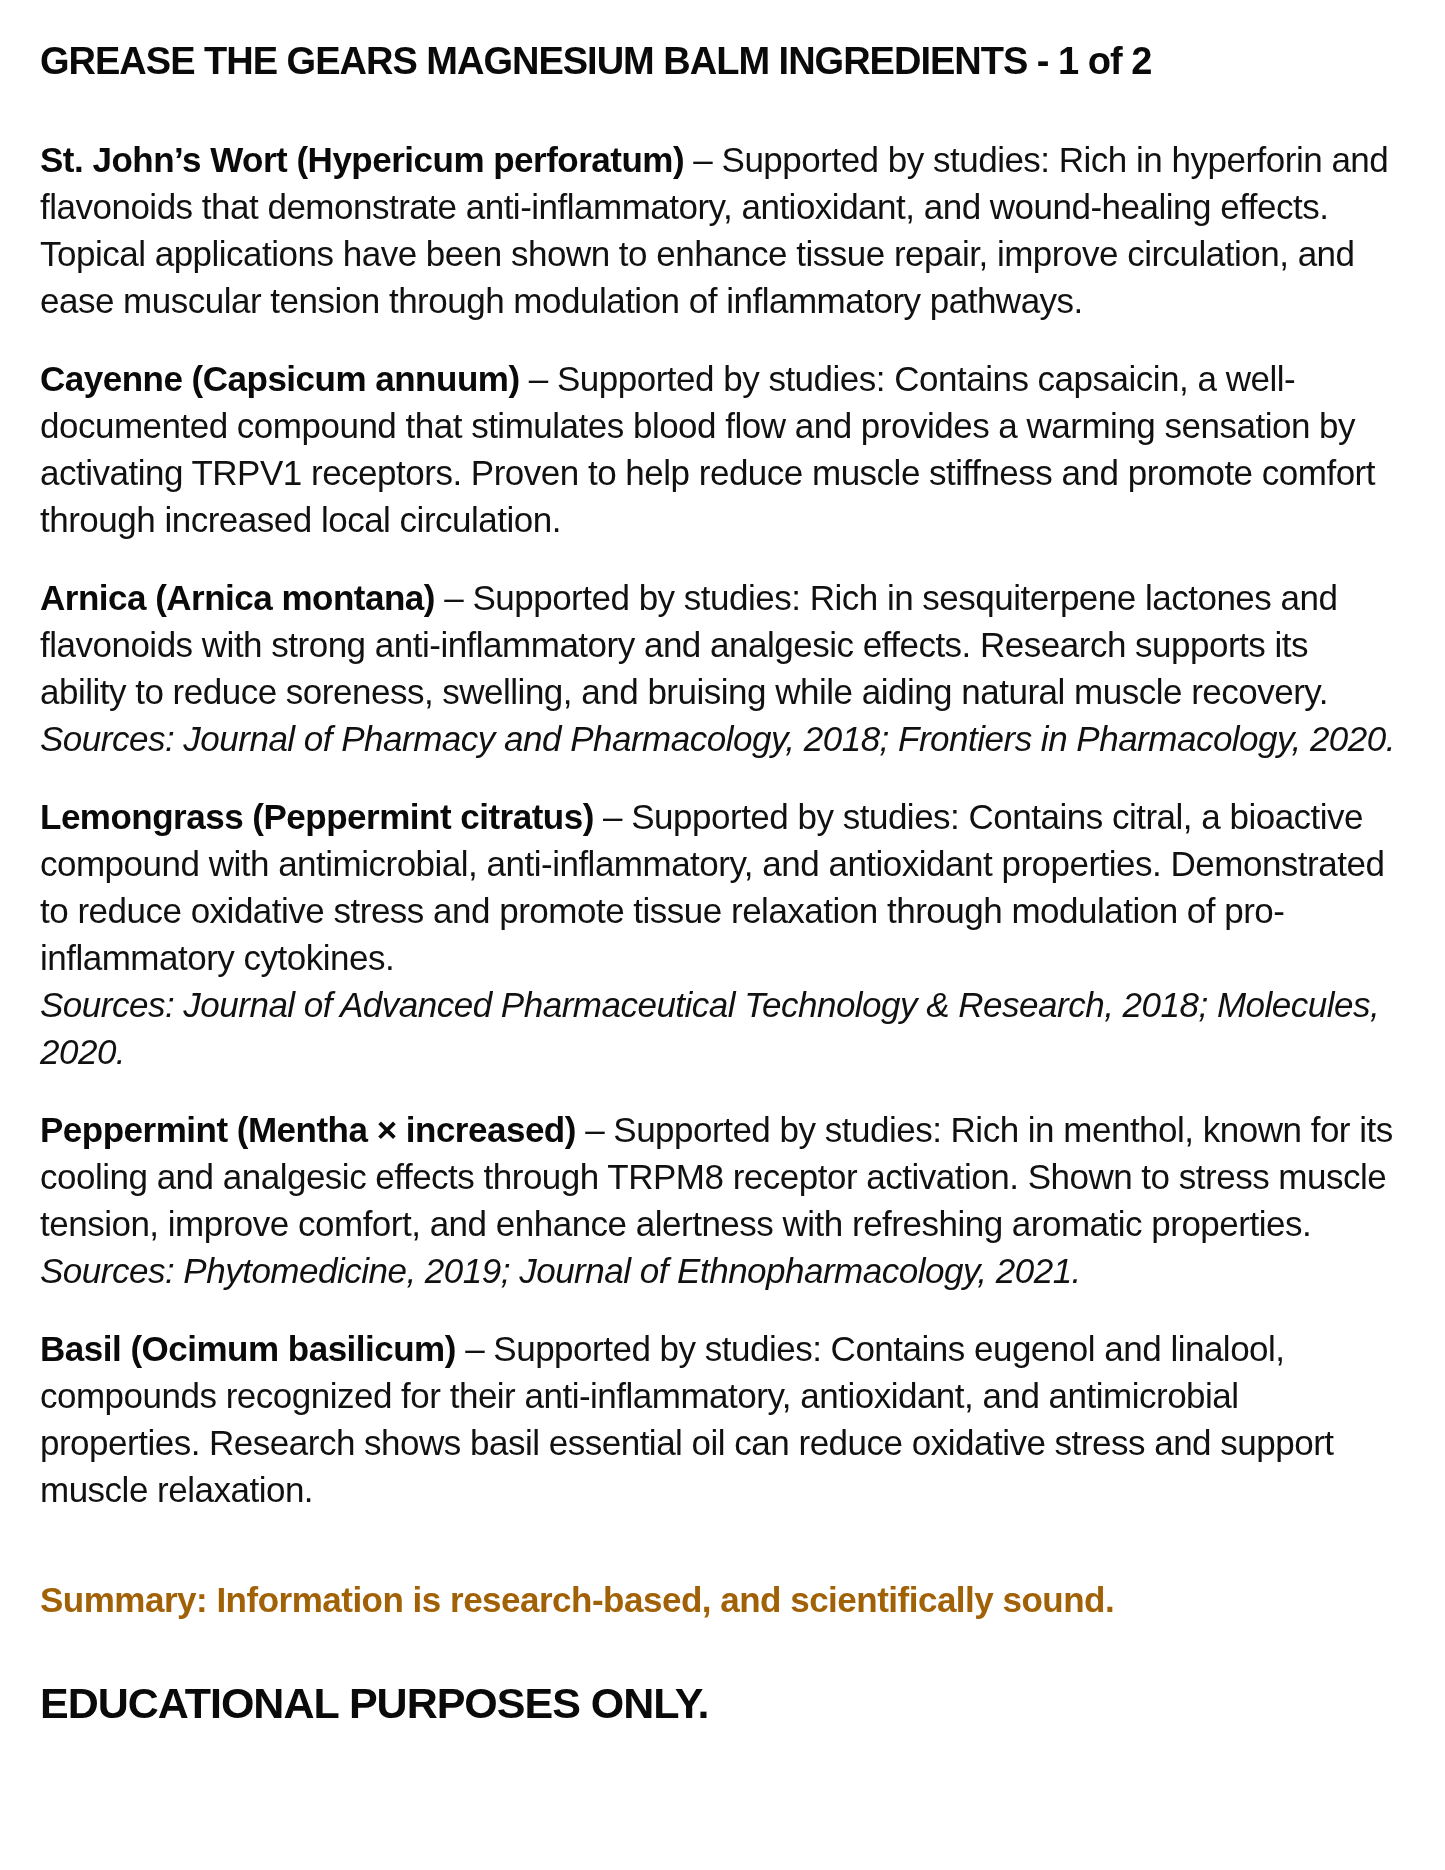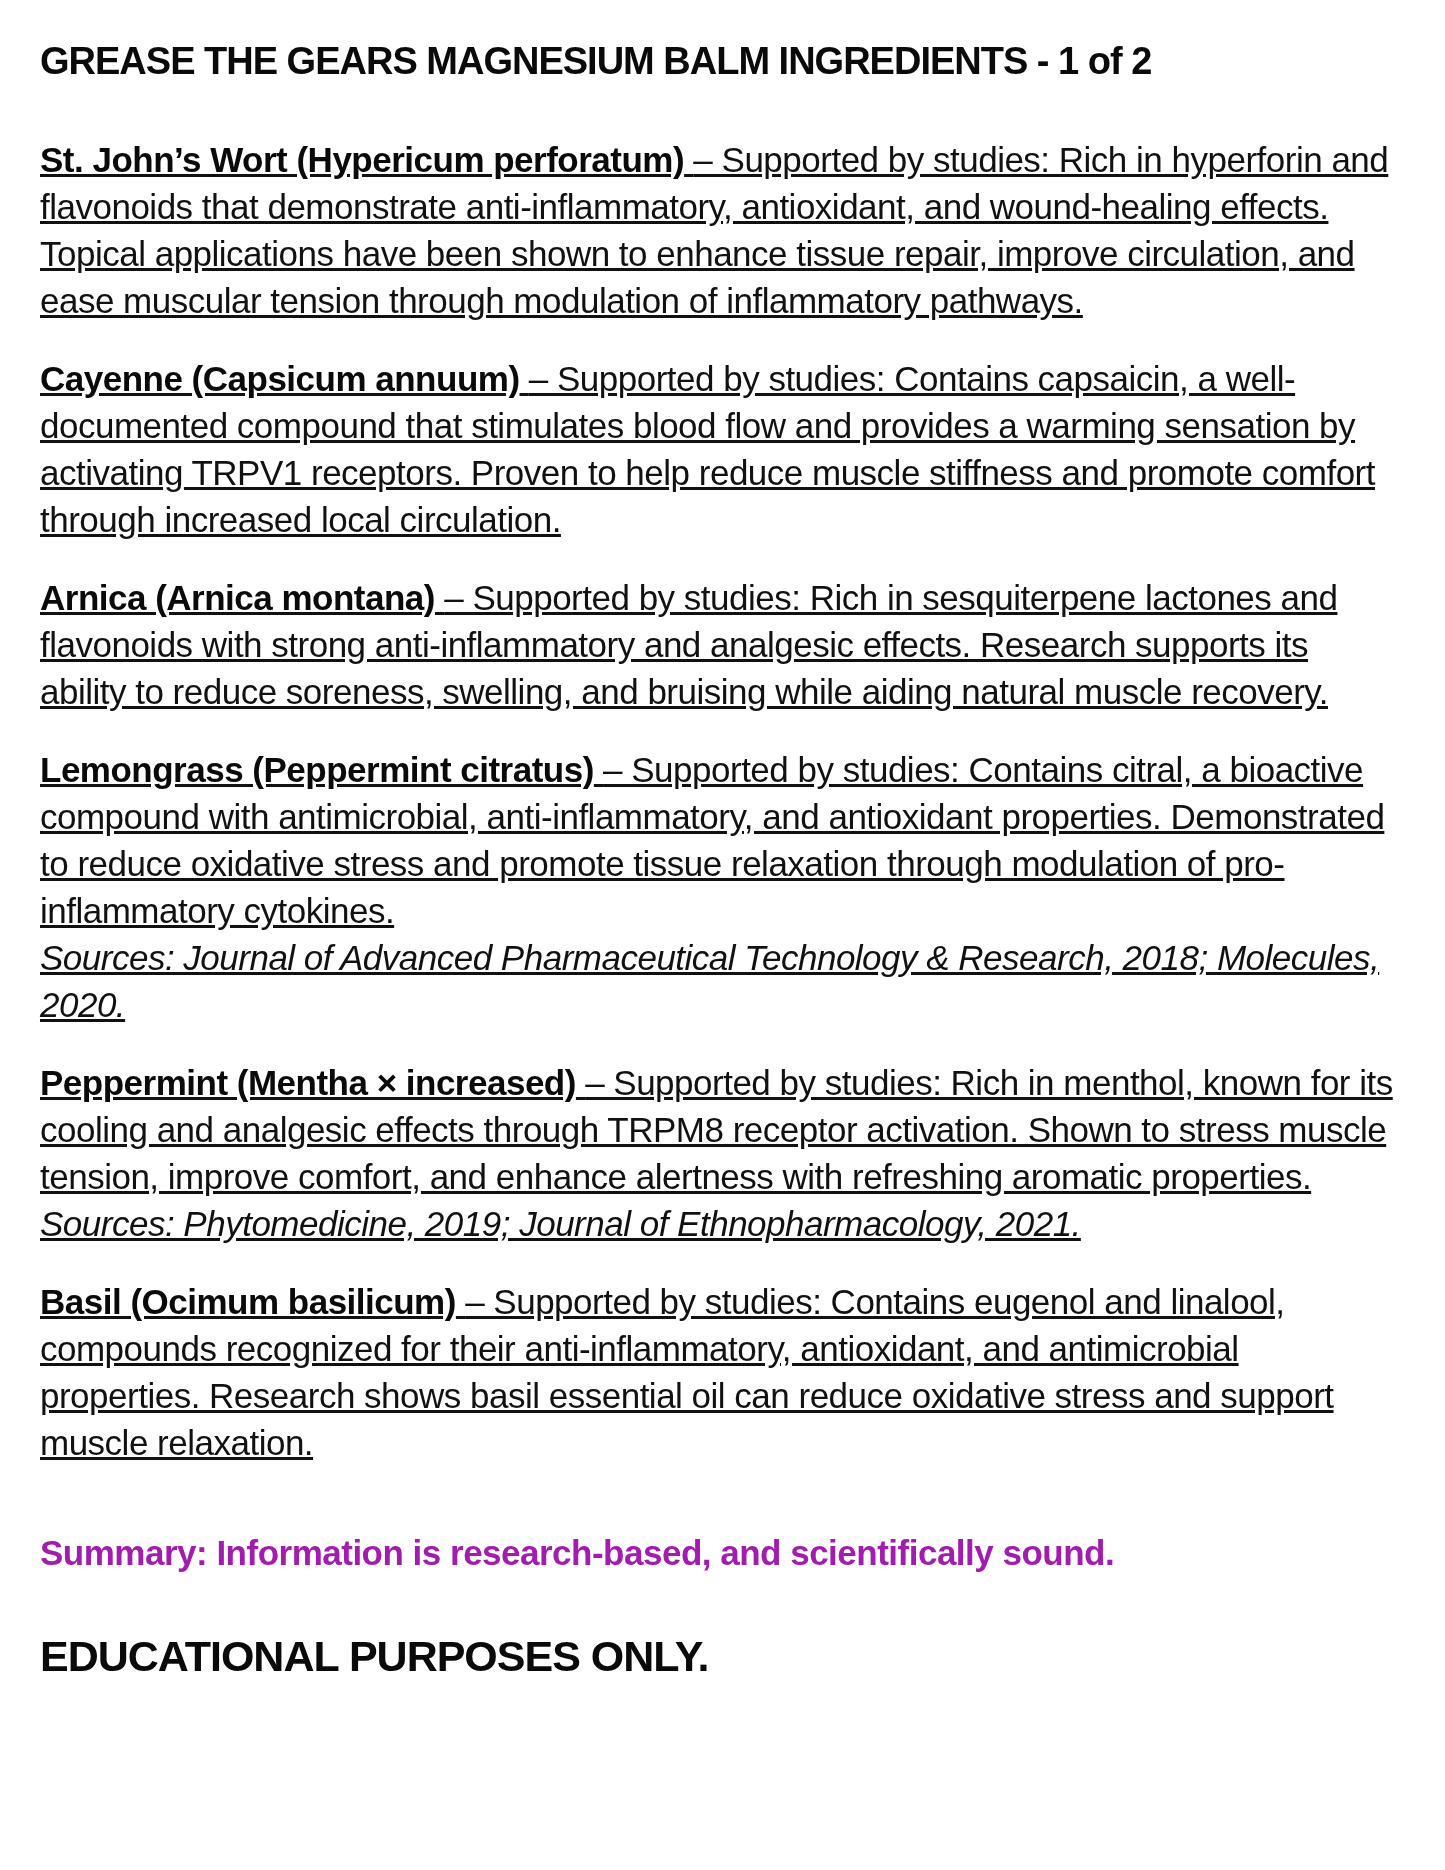--- a/index.html
+++ b/index.html
@@ -22,39 +22,38 @@
     font-weight: bold;
     letter-spacing: -1px;
     margin: 0 0 54px 0;
     line-height: 1.05;
     color: #0a0a0a;
   }
   .para {
     font-size: 35px;
     line-height: 47px;
     margin: 0 0 31px 0;
-    text-decoration: underline;
   }
   .para .ing-name {
     font-weight: bold;
     color: #0a0a0a;
   }
   .para .ing-desc {
     font-weight: normal;
   }
   .para .ing-sources {
     display: block;
     font-style: italic;
   }
   .summary {
     font-size: 35px;
     line-height: 47px;
     font-weight: bold;
     margin: 63px 0 0 0;
-    color: #a21caf;
+    color: #a16207;
   }
   .disclaimer {
     font-size: 43px;
     font-weight: bold;
     letter-spacing: -1px;
     margin: 56px 0 0 0;
     color: #0a0a0a;
   }
 </style>
 </head>
@@ -70,20 +69,21 @@
   </p>
 
   <p class="para">
     <strong class="ing-name">Cayenne (Capsicum annuum)</strong>
     <span class="ing-desc">– Supported by studies: Contains capsaicin, a well-documented compound that stimulates blood flow and provides a warming sensation by activating TRPV1 receptors. Proven to help reduce muscle stiffness and promote comfort through increased local circulation.</span>
   </p>
 
   <p class="para">
     <strong class="ing-name">Arnica (Arnica montana)</strong>
     <span class="ing-desc">– Supported by studies: Rich in sesquiterpene lactones and flavonoids with strong anti-inflammatory and analgesic effects. Research supports its ability to reduce soreness, swelling, and bruising while aiding natural muscle recovery.</span>
+    <em class="ing-sources">Sources: Journal of Pharmacy and Pharmacology, 2018; Frontiers in Pharmacology, 2020.</em>
   </p>
 
   <p class="para">
     <strong class="ing-name">Lemongrass (Peppermint citratus)</strong>
     <span class="ing-desc">– Supported by studies: Contains citral, a bioactive compound with antimicrobial, anti-inflammatory, and antioxidant properties. Demonstrated to reduce oxidative stress and promote tissue relaxation through modulation of pro-inflammatory cytokines.</span>
     <em class="ing-sources">Sources: Journal of Advanced Pharmaceutical Technology &amp; Research, 2018; Molecules, 2020.</em>
   </p>
 
   <p class="para">
     <strong class="ing-name">Peppermint (Mentha × increased)</strong>

